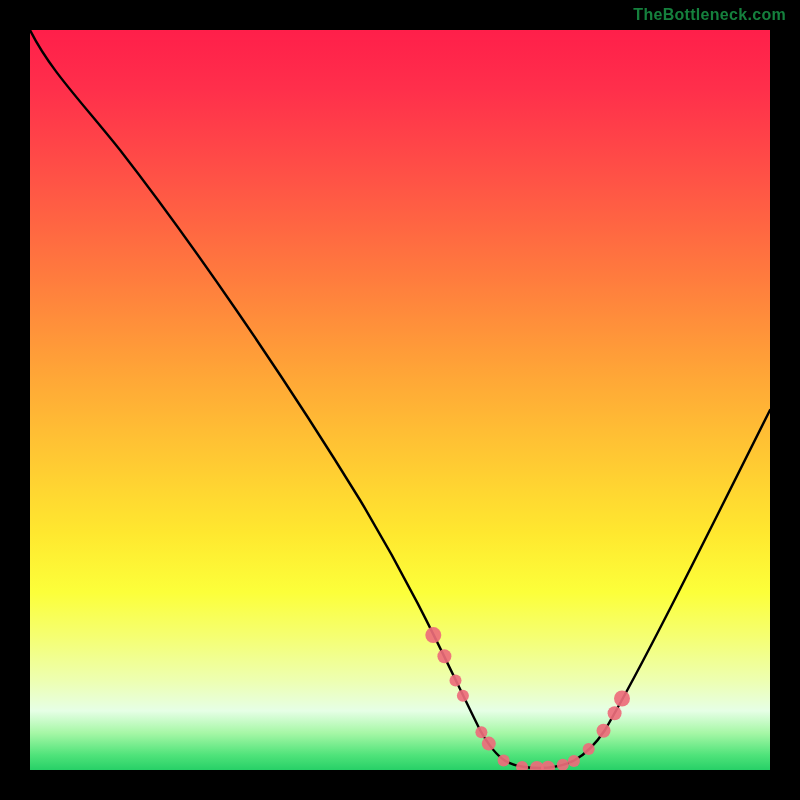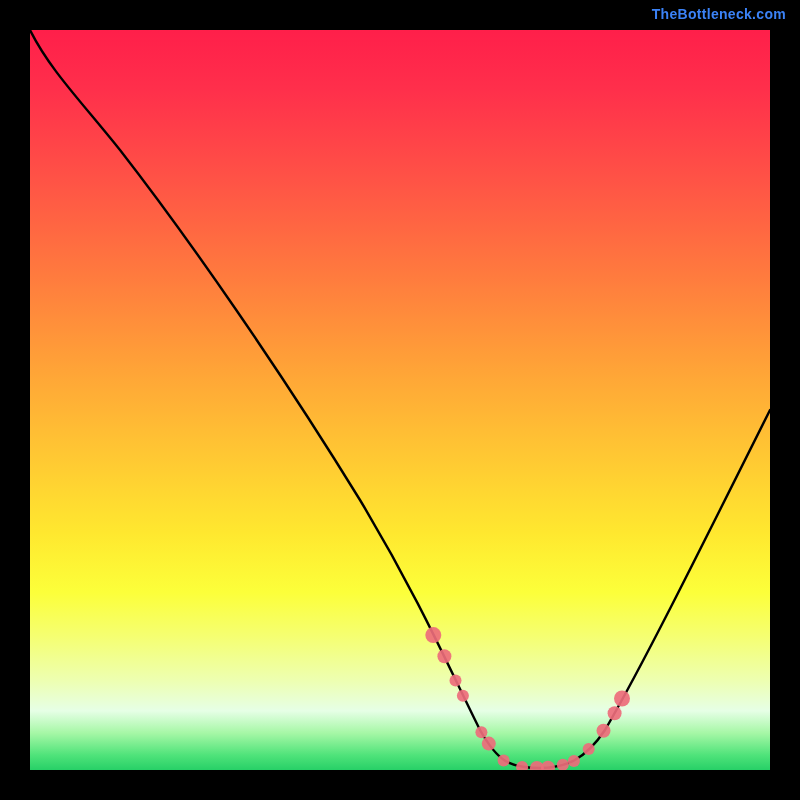--- a/index.html
+++ b/index.html
@@ -10,22 +10,22 @@
     position: absolute;
     top: 0; left: 0;
     width: 800px; height: 800px;
     background: #000;
   }
 
   .watermark {
     position: absolute;
     top: 6px;
     right: 14px;
-    color: #3b82f6;
-    font-size: 14px;
+    color: #15803d;
+    font-size: 16px;
     font-weight: 600;
     letter-spacing: 0.3px;
     z-index: 3;
     user-select: none;
     text-align: center;
   }
 
   .plot {
     position: absolute;
     left: 30px;

